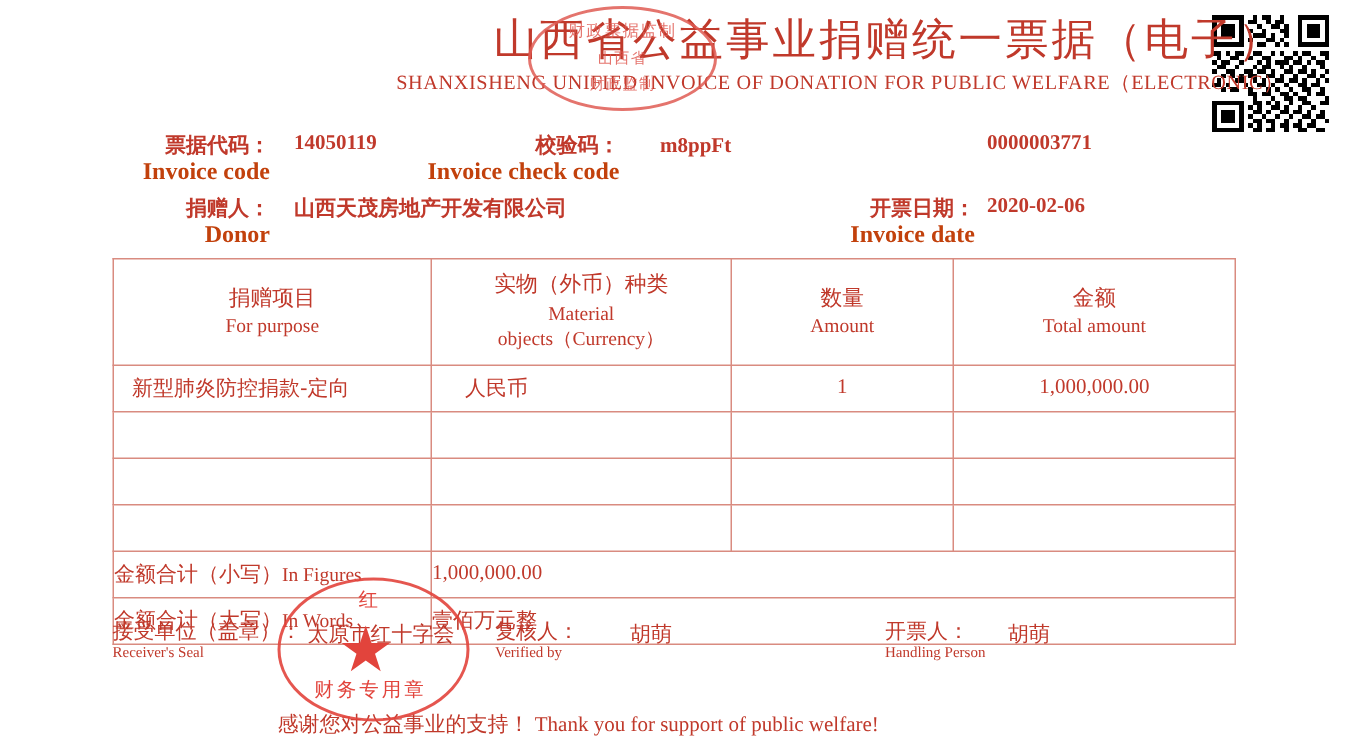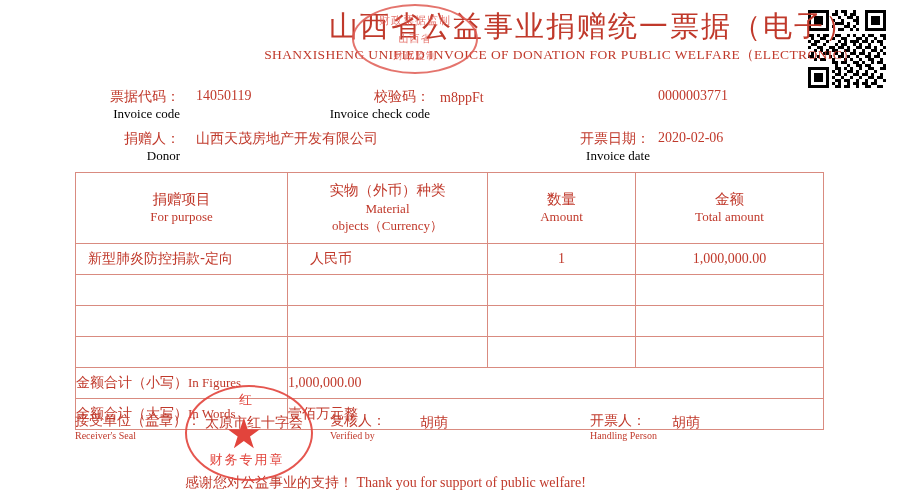--- a/index.html
+++ b/index.html
@@ -85,40 +85,41 @@
   .fields {
     position: absolute;
     top: 88px;
     left: 0;
     width: 900px;
     height: 82px;
   }
   .fld {
     position: absolute;
     font-size: 14px;
+    font-weight: bold;
   }
   .fld .lbl-cn {
     font-family: "DejaVu Sans", sans-serif;
     font-size: 14px;
     color: #c0392b;
     white-space: nowrap;
   }
   .fld .lbl-en {
     font-family: "Liberation Serif", serif;
-    font-size: 13px;
-    color: #000000;
+    font-size: 16px;
+    color: #c2410c;
     white-space: nowrap;
   }
 
   .lbl-col { text-align: right; }
 
   
   #f-code-lbl   { left: 60px;  top: 0px;  width: 120px; }
   #f-code-val   { left: 196px; top: 0px; }
-  #f-check-lbl  { left: 300px; top: 0px;  width: 130px; }
+  #f-check-lbl  { left: 283px; top: 0px;  width: 130px; }
   #f-check-val  { left: 440px; top: 2px; }
   #f-no-lbl     { left: 520px; top: 0px;  width: 130px; }
   #f-no-val     { left: 658px; top: 0px; }
 
   #f-donor-lbl  { left: 60px;  top: 42px; width: 120px; }
   #f-donor-val  { left: 196px; top: 42px; }
   #f-date-lbl   { left: 520px; top: 42px; width: 130px; }
   #f-date-val   { left: 658px; top: 42px; }
 
   

